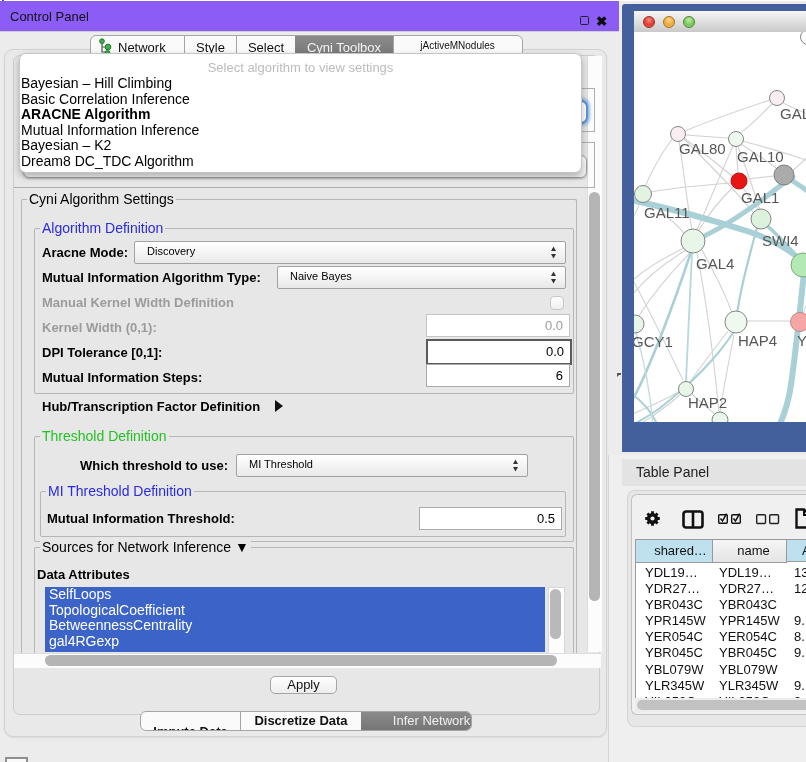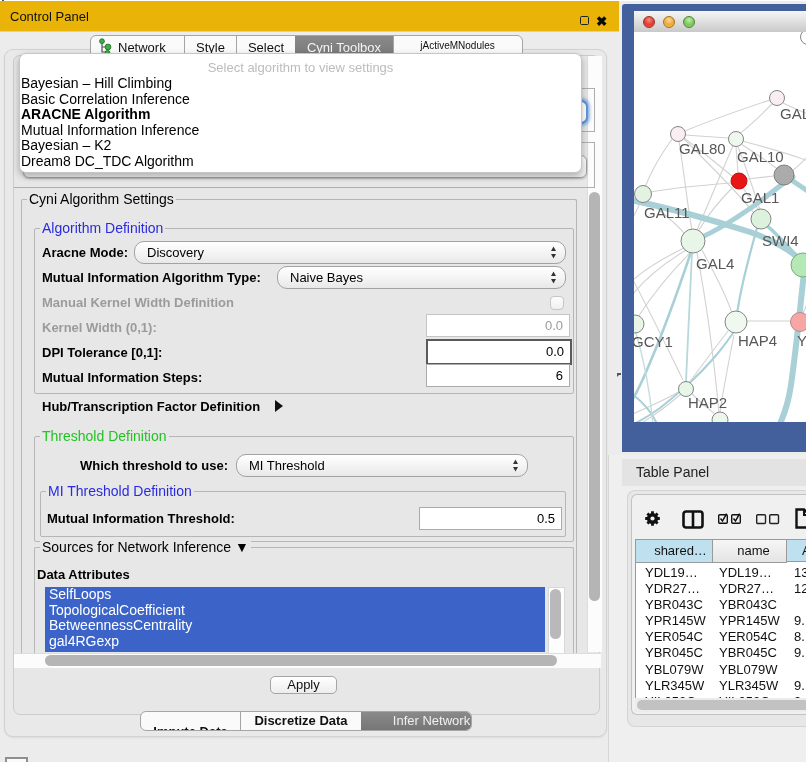--- a/index.html
+++ b/index.html
@@ -1,34 +1,34 @@
 <!DOCTYPE html>
 <html><head>
 <meta charset="utf-8">
 <style>
 html,body{margin:0;padding:0;}
 body{width:806px;height:762px;overflow:hidden;background:#ececec;font-family:"Liberation Sans",sans-serif;position:relative;}
 .abs{position:absolute;}
 .b{font-weight:bold;}
 .lbl{font-size:13px;font-weight:bold;color:#000;}
 .dis{color:#9b9b9b;}
-.combo{position:absolute;border:1px solid #a2a2a2;border-radius:10px;background:linear-gradient(#ffffff,#f2f2f2 60%,#e8e8e8);font-size:13px;color:#000;text-align:right;}
+.combo{position:absolute;border:1px solid #a2a2a2;border-radius:2px;background:linear-gradient(#ffffff,#f2f2f2 60%,#e8e8e8);font-size:11px;color:#000;text-align:right;}
 .combo .tx{position:absolute;left:12px;top:3px;}
 .combo .ar{position:absolute;right:9px;top:4px;width:5px;height:13px;}
 .fld{position:absolute;border:1px solid #ababab;background:#fff;font-size:13px;color:#000;text-align:right;}
 .fld span{position:absolute;right:6px;top:3px;}
 .grp{position:absolute;border:1px solid #b6b6b6;border-radius:2px;}
 .gt{position:absolute;top:-8px;left:5px;background:#e7e7e7;padding:0 2px;font-size:14px;line-height:15px;}
 </style>
 </head>
 <body>
 
 <div class="abs" style="left:0;top:0;width:806px;height:1px;background:#fff;"></div>
 <div class="abs" style="left:2px;top:0;width:2px;height:2px;background:#555;"></div>
-<div class="abs" style="left:0;top:1px;width:619px;height:30px;background:#eab308;border-bottom:1px solid #cfcfcf;">
+<div class="abs" style="left:0;top:1px;width:619px;height:30px;background:#8b5cf6;border-bottom:1px solid #cfcfcf;">
   <div class="abs" style="left:10px;top:8px;font-size:13px;color:#111;">Control Panel</div>
   <div class="abs" style="left:579.5px;top:14.5px;width:7px;height:7px;border:1.8px solid #222;border-radius:1.5px;"></div>
   <div class="abs" style="left:596px;top:12px;font-size:13.5px;font-weight:bold;color:#0a0a0a;">✖</div>
 </div>
 
 <div class="abs" style="left:4px;top:49px;width:601px;height:686px;background:#e9e9e9;border:1px solid #d2d2d2;border-radius:9px;box-shadow:0 1px 2px rgba(0,0,0,0.08);"></div>
 
 <div class="abs" style="left:13px;top:55px;width:585px;height:658px;background:#e7e7e7;border:1px solid #cccccc;border-radius:7px;"></div>
 
 <div class="abs" style="left:90px;top:35px;width:431px;height:23px;border:1px solid #a5a5a5;border-radius:6px;background:#fafafa;overflow:hidden;display:flex;align-items:flex-end;">

